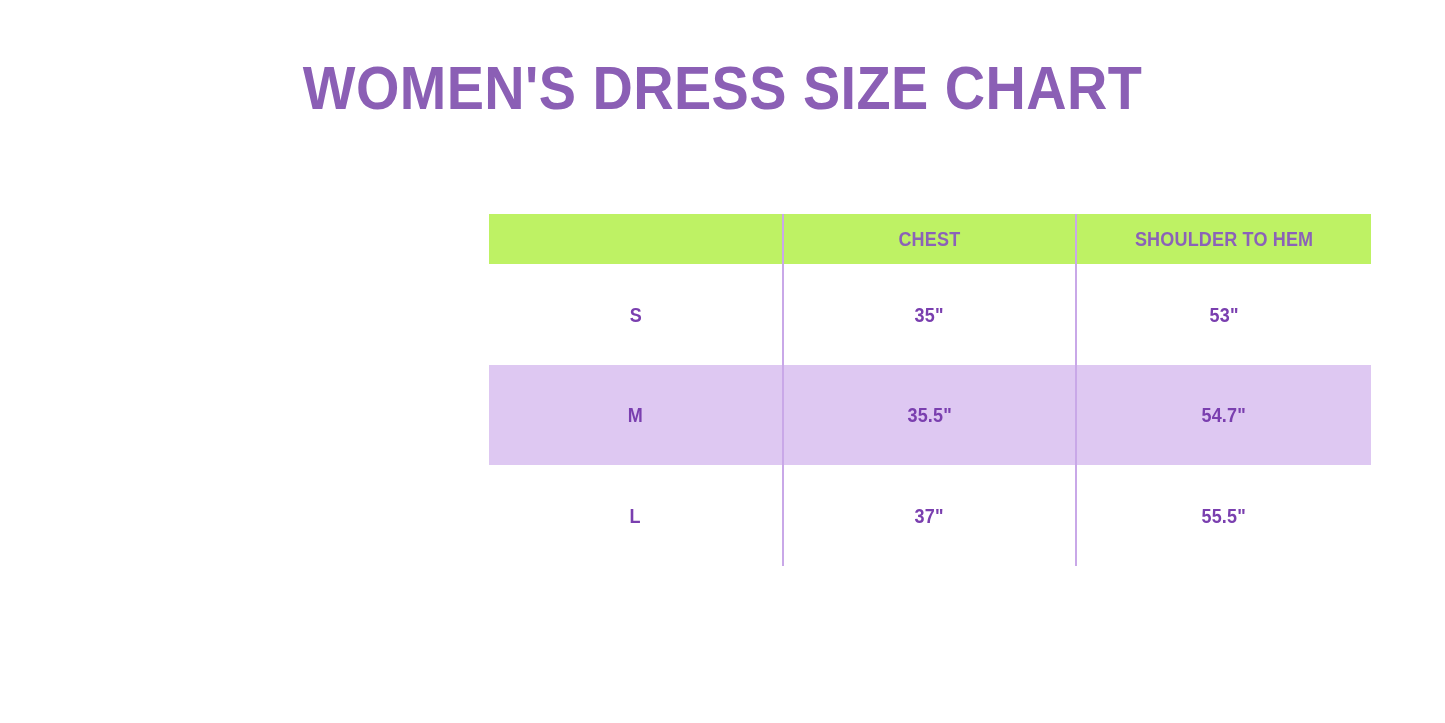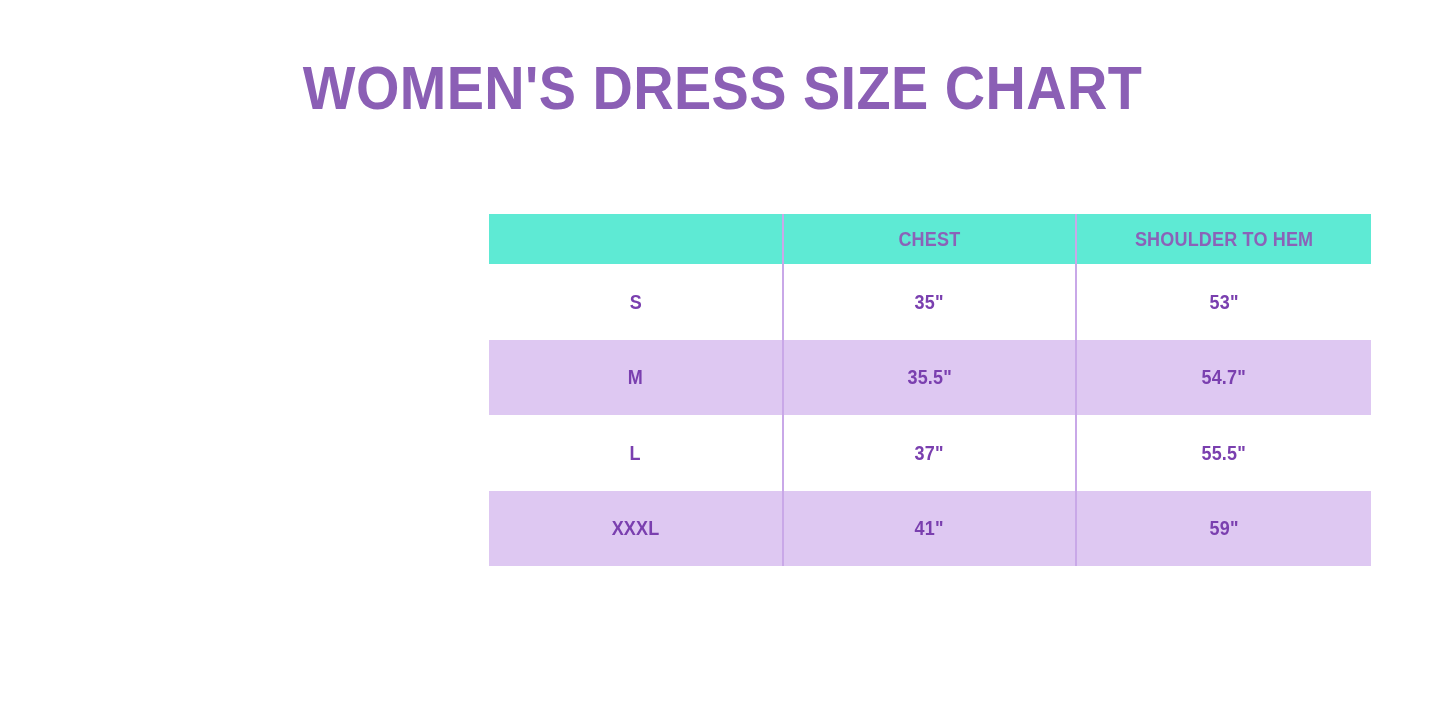--- a/index.html
+++ b/index.html
@@ -72,21 +72,21 @@
 
   
   .cell-txt {
     display: inline-block;
     transform: scaleX(0.90);
     transform-origin: 50% 50%;
     white-space: nowrap;
   }
 
   
-  table#size-table thead tr { background: #5eead4; padding-left: 43px; }
+  table#size-table thead tr { background: #bef264; padding-left: 43px; }
   table#size-table thead th { color: #8B62B8; }
 
   
   table#size-table tbody td { color: #7A3FAF; }
   tr.row-shaded { background: #DEC8F2; }
   tr.row-plain  { background: #FFFFFF; }
 
   
   table#size-table th.div,
   table#size-table td.div {
@@ -151,27 +151,16 @@
         <td class="div">
           <span class="cell-txt">37"</span>
         </td>
         <td>
           <span class="cell-txt">55.5"</span>
         </td>
       </tr>
 
 
 
-      <tr class="row-shaded">
-        <td class="div">
-          <span class="cell-txt">XXXL</span>
-        </td>
-        <td class="div">
-          <span class="cell-txt">41"</span>
-        </td>
-        <td>
-          <span class="cell-txt">59"</span>
-        </td>
-      </tr>
 
     </tbody>
   </table>
 </div>
 
 </body></html>

